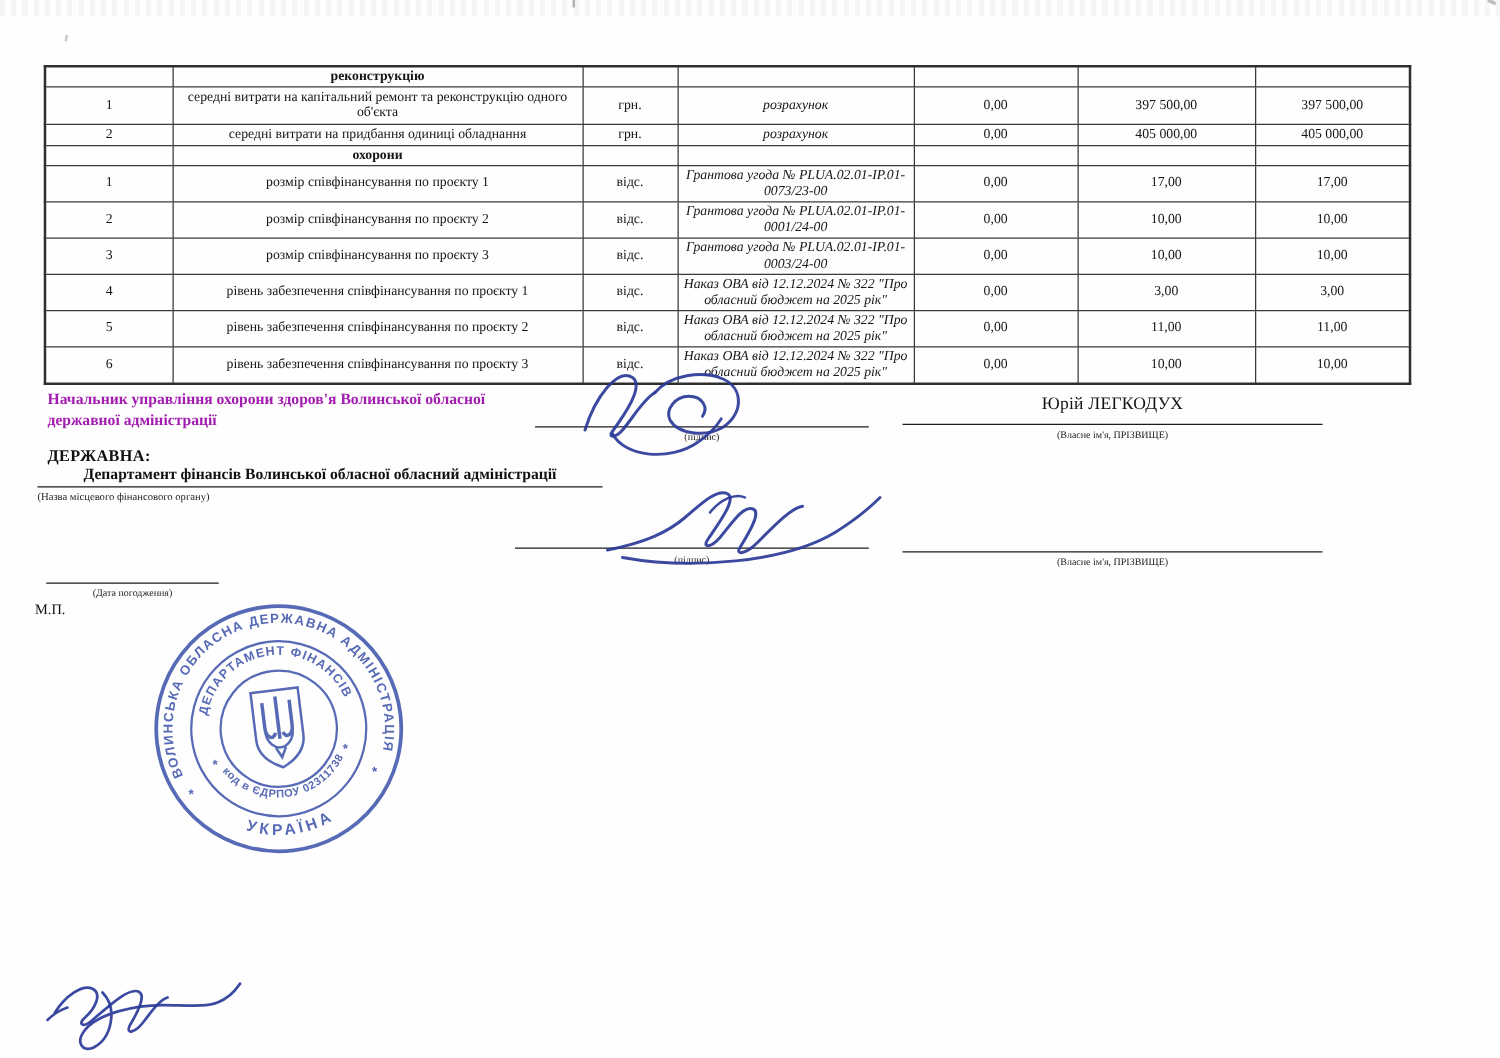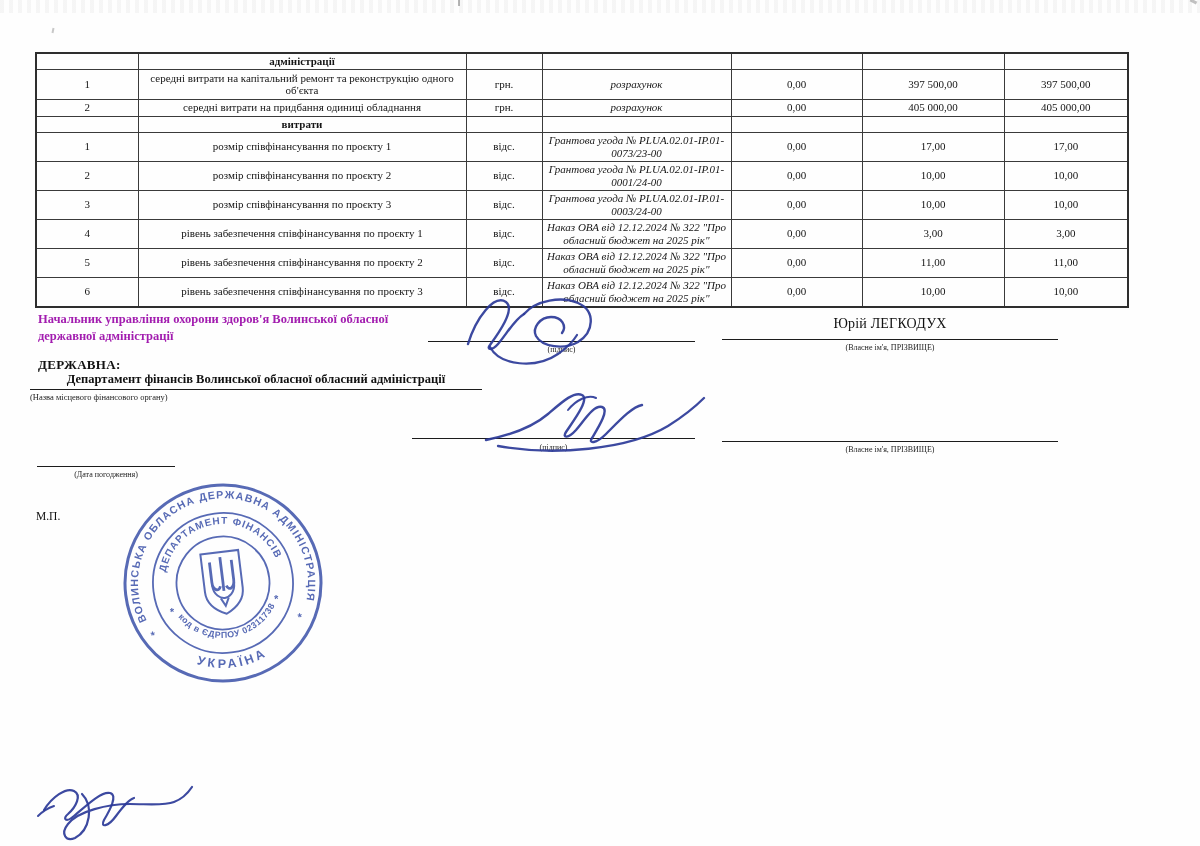--- a/index.html
+++ b/index.html
@@ -66,21 +66,21 @@
         <col style="width:328px">
         <col style="width:76px">
       <col style="width:189px">
         <col style="width:131px">
         <col style="width:142px">
         <col style="width:124px">
     </colgroup>
     <tbody>
       <tr class="h-sec">
         <td></td>
-        <td class="sec">адміністрації</td>
+        <td class="sec">реконструкцію</td>
         <td></td>
           <td></td>
         <td></td>
           <td></td>
         <td></td>
       </tr>
       <tr class="h-tall">
         <td>1</td>
         <td>середні витрати на капітальний ремонт та реконструкцію  одного об'єкта</td>
         <td>грн.</td>
@@ -93,21 +93,21 @@
         <td>2</td>
         <td>середні витрати на придбання одиниці обладнання</td>
         <td>грн.</td>
         <td class="src">розрахунок</td>
         <td>0,00</td>
         <td>405 000,00</td>
         <td>405 000,00</td>
       </tr>
       <tr class="h-sec2">
         <td></td>
-        <td class="sec">витрати</td>
+        <td class="sec">охорони</td>
         <td></td>
           <td></td>
         <td></td>
           <td></td>
         <td></td>
       </tr>
       <tr class="h-q">
         <td>1</td>
         <td>розмір співфінансування по проєкту 1</td>
         <td>відс.</td>
@@ -187,21 +187,21 @@
   <div class="abs hint" style="left:722px;top:445px;width:336px;">(Власне ім'я, ПРІЗВИЩЕ)</div>
 
   <svg class="ink" style="left:468px;top:376px;" width="262" height="80" viewBox="0 0 262 80">
     <path d="M 18 64 C 48 58 66 50 80 38 C 94 26 106 15 114 19 C 122 23 106 44 98 56 C 94 62 100 63 108 54 C 118 42 126 29 134 31 C 142 33 130 52 124 62 C 120 68 128 68 138 58 C 152 44 164 31 174 29" stroke-width="2.4"></path>
     <path d="M 30 70 C 85 80 160 74 200 50 C 216 40 228 30 236 22" stroke-width="2.3"></path>
     <path d="M 100 34 C 108 24 120 18 128 22" stroke-width="2"></path>
   </svg>
 
   <div class="abs hline" style="left:37px;top:466px;width:138px;border-bottom-width:1.5px;"></div>
   <div class="abs hint" style="left:37px;top:470px;width:138px;">(Дата погодження)</div>
-  <div class="abs mp" style="left:36px;top:482px;margin-top:28px;">М.П.</div>
+  <div class="abs mp" style="left:28px;top:482px;">М.П.</div>
 
   <svg class="stamp" width="214" height="214" viewBox="-107 -107 214 214">
     <defs>
       <path id="arcOuterTop" d="M -81 26 A 85 85 0 1 1 81 26"></path>
       <path id="arcOuterBot" d="M -57 63 A 85 85 0 0 0 57 63"></path>
       <path id="arcInnerTop" d="M -56 14 A 58 58 0 1 1 56 14"></path>
       <path id="arcInnerBot" d="M -56 12 A 58 58 0 0 0 56 12"></path>
     </defs>
     <g transform="rotate(-7)" opacity="0.85">
       <circle class="ring" r="98" stroke-width="3"></circle>

